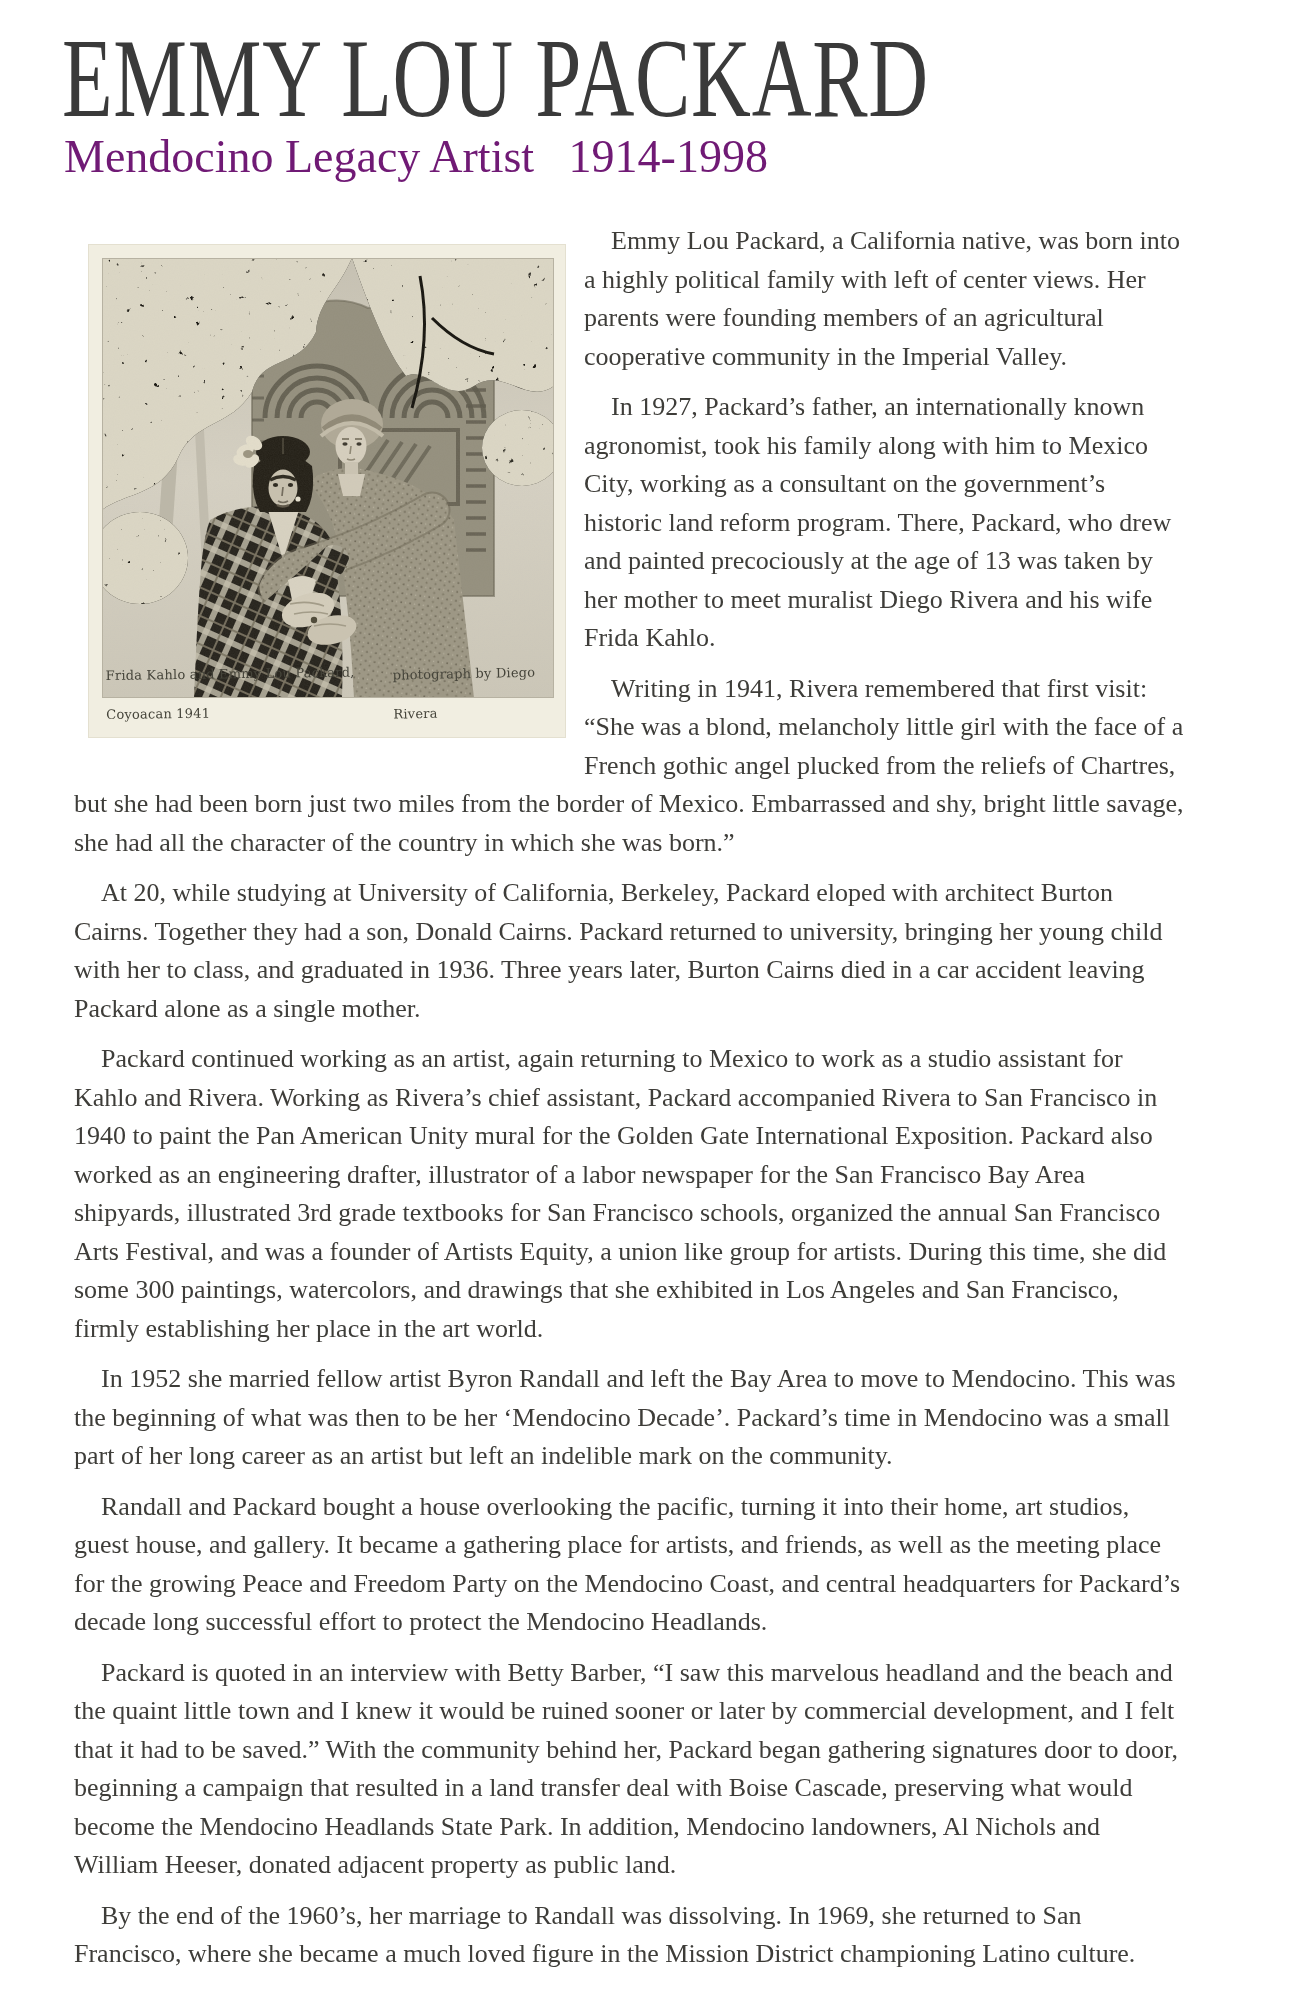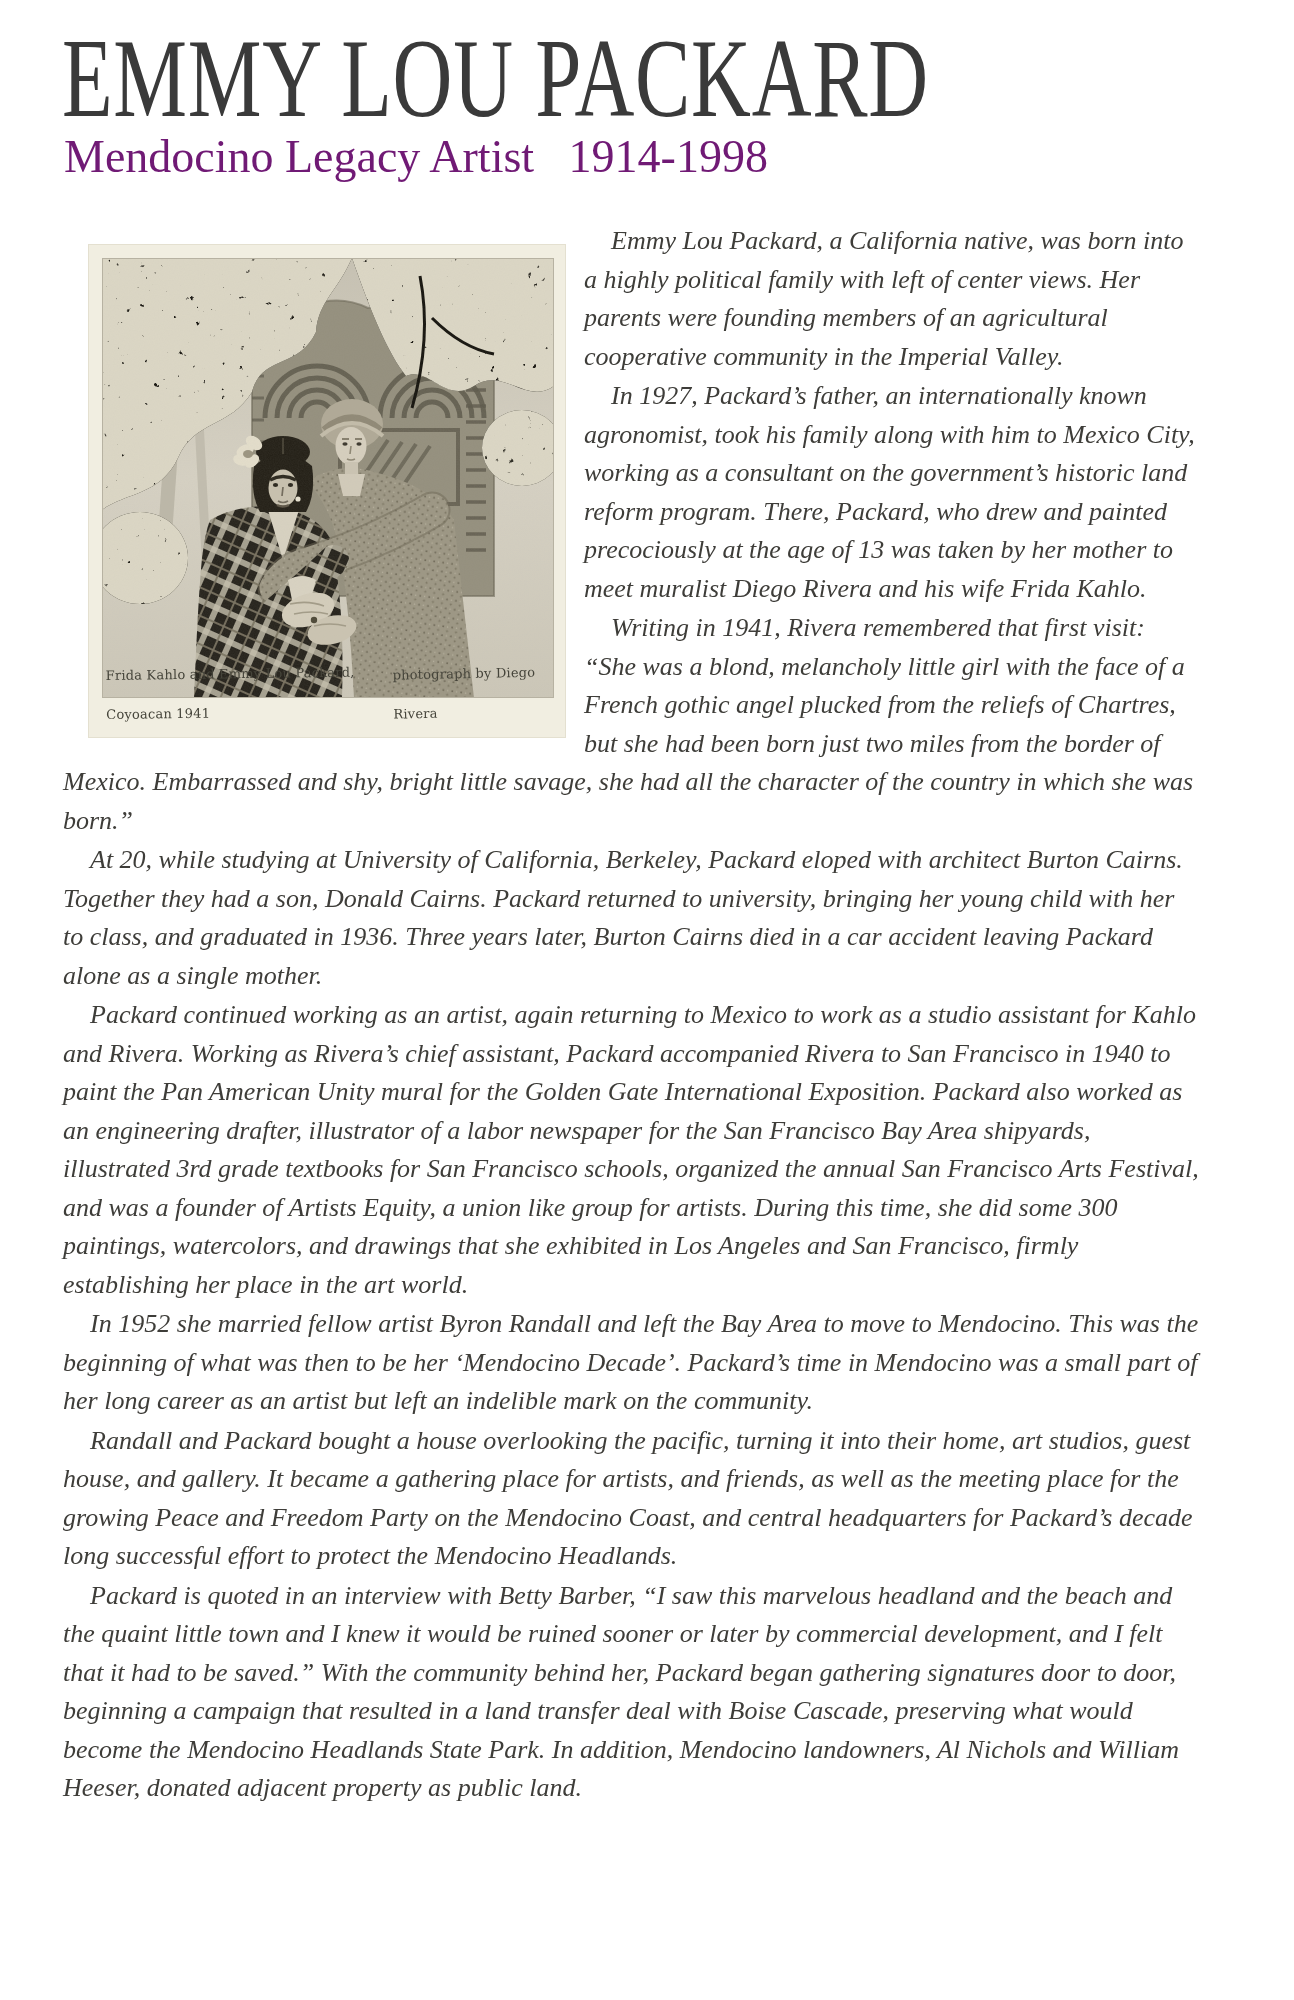--- a/index.html
+++ b/index.html
@@ -35,23 +35,22 @@
     color:#701a75;
     white-space:pre;
   }
   .article{
     margin-top:38px;
     font-size:26px;
     line-height:38.5px;
     text-align:left;
   }
   .article p{
-    margin:1px;
+    margin:12px;
     text-indent:27px;
-    font-style:italic;
   }
   figure.photo{
     float:left;
     margin:22px 18px 10px 26px;
     width:478px;
     box-sizing:border-box;
     padding:13px 13px 5px;
     background:#f1eee1;
     border:1px solid #e4e0d0;
   }
@@ -214,16 +213,17 @@
 
     <div class="paragraphs">
         <p class="para">Emmy Lou Packard, a California native, was born into a highly political family with left of center views.  Her parents were founding members of an agricultural cooperative community in the Imperial Valley.</p>
         <p class="para">In 1927, Packard’s father, an internationally known agronomist, took his family along with him to Mexico City, working as a consultant on the government’s historic land reform program.  There, Packard, who drew and painted precociously at the age of 13 was taken by her mother to meet muralist Diego Rivera and his wife Frida Kahlo.</p>
         <p class="para">Writing in 1941, Rivera remembered that first visit: “She was a blond, melancholy little girl with the face of a French gothic angel plucked from the reliefs of Chartres, but she had been born just two miles from the border of Mexico.  Embarrassed and shy, bright little savage, she had all the character of the country in which she was born.”</p>
         <p class="para">At 20, while studying at University of California, Berkeley, Packard eloped with architect Burton Cairns.  Together they had a son, Donald Cairns.  Packard returned to university, bringing her young child with her to class, and graduated in 1936.  Three years later, Burton Cairns died in a car accident leaving Packard alone as a single mother.</p>
         <p class="para">Packard continued working as an artist, again returning to Mexico to work as a studio assistant for Kahlo and Rivera.  Working as Rivera’s chief assistant, Packard accompanied Rivera to San Francisco in 1940 to paint the Pan American Unity mural for the Golden Gate International Exposition.  Packard also worked as an engineering drafter, illustrator of a labor newspaper for the San Francisco Bay Area shipyards, illustrated 3rd grade textbooks for San Francisco schools, organized the annual San Francisco Arts Festival, and was a founder of Artists Equity, a union like group for artists.  During this time, she did some 300 paintings, watercolors, and drawings that she exhibited in Los Angeles and San Francisco, firmly establishing her place in the art world.</p>
         <p class="para">In 1952 she married fellow artist Byron Randall and left the Bay Area to move to Mendocino.  This was the beginning of what was then to be her ‘Mendocino Decade’.   Packard’s time in Mendocino was a small part of her long career as an artist but left an indelible mark on the community.</p>
         <p class="para">Randall and Packard bought a house overlooking the pacific, turning it into their home, art studios, guest house, and gallery.  It became a gathering place for artists, and friends, as well as the meeting place for the growing Peace and Freedom Party on the Mendocino Coast, and central headquarters for Packard’s decade long successful effort to protect the Mendocino Headlands.</p>
         <p class="para">Packard is quoted in an interview with Betty Barber, “I saw this marvelous headland and the beach and the  quaint little town and I knew it would be ruined sooner or later by commercial development, and I felt that it had to be saved.”  With the community behind her, Packard began gathering signatures door to door, beginning a campaign that resulted in a land transfer deal with Boise Cascade, preserving what would become the Mendocino Headlands State Park.  In addition, Mendocino landowners, Al Nichols and William Heeser, donated adjacent property as public land.</p>
+        <p class="para">By the end of the 1960’s, her marriage to Randall was dissolving.  In 1969, she returned to San Francisco, where she became a much loved figure in the Mission District championing Latino culture.</p>
       </div>
 
   </div>
 </div>
 
 </body></html>

